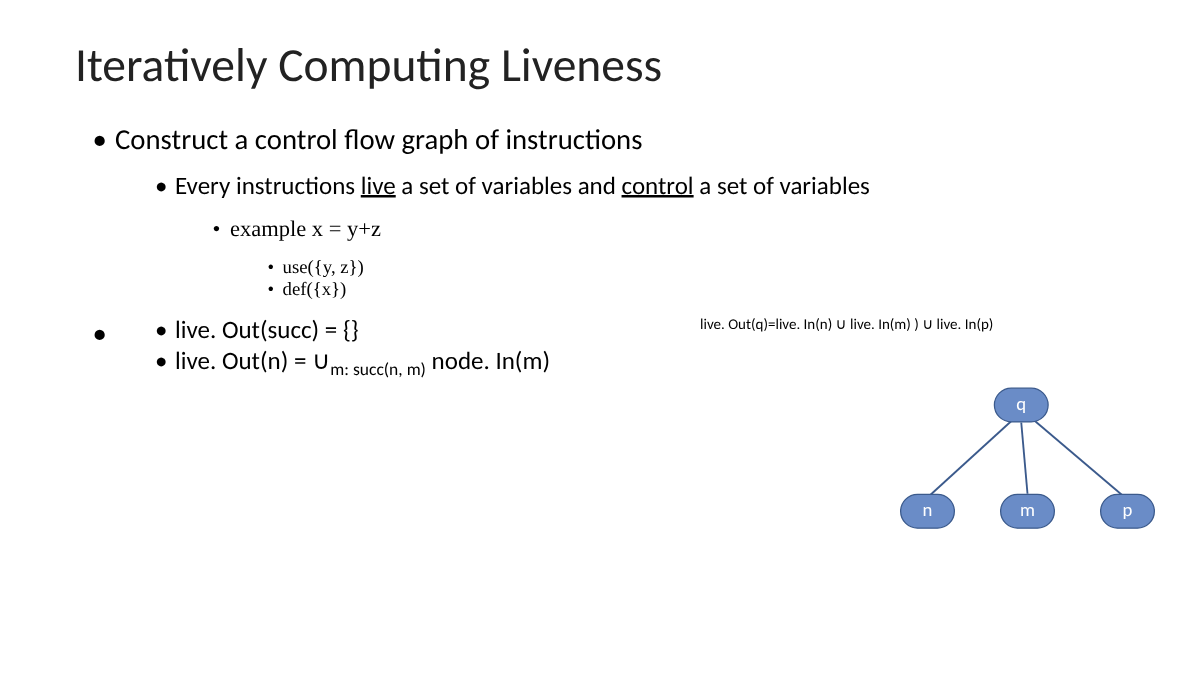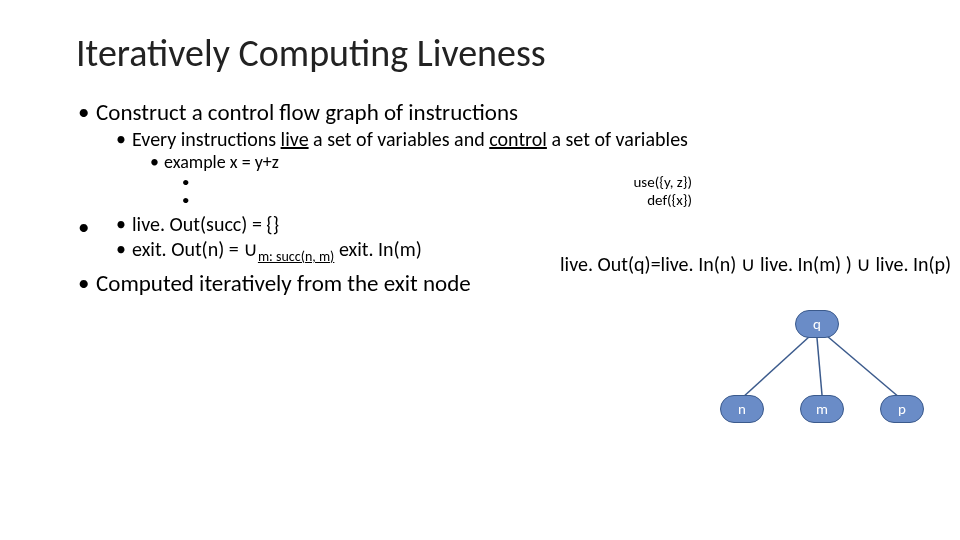--- a/index.html
+++ b/index.html
@@ -9,31 +9,31 @@
     height: 540px;
     background: #fff;
     font-family: "Calibri", "Segoe UI", sans-serif;
     color: #000;
     overflow: hidden;
   }
   .slide {
     position: relative;
     width: 960px;
     height: 540px;
-    padding: 30px 60px 0 76px;
+    padding: 30px 60px 0 60px;
     box-sizing: border-box;
   }
   .title {
     font-size: 38px;
     font-weight: 400;
     color: #222;
     margin: 0 0 22px 0;
     font-family: "Calibri Light", "Calibri", sans-serif;
   }
-  ul { list-style: none; margin: 0; padding: 0; }
+  ul { list-style: none; margin: 12px; padding: 0; }
 
   .lvl1 > li {
     font-size: 23px;
     margin: 4px 0 4px 20px;
     position: relative;
   }
   .lvl1 > li::before {
     content: "•";
     position: absolute;
     left: -18px;
@@ -50,50 +50,50 @@
     content: "•";
     position: absolute;
     left: -16px;
     top: 0;
   }
 
   .lvl3 > li {
     font-size: 18px;
     margin: 1px 0 1px 32px;
     position: relative;
+    font-family: Liberation Serif, serif;
   }
   .lvl3 > li::before {
     content: "•";
     position: absolute;
     left: -14px;
     top: 0;
   }
 
   .lvl4 > li {
     font-size: 15px;
     margin: 1px 0 1px 30px;
     position: relative;
-    text-align: right;
   }
   .lvl4 > li::before {
     content: "•";
     position: absolute;
     left: -12px;
     top: 0;
   }
 
   
   .equation {
     position: absolute;
     top: 252px;
     left: 560px;
-    font-size: 20px;
+    font-size: 12px;
     white-space: nowrap;
   }
-  sub { font-size: 0.7em; text-decoration: underline; }
+  sub { font-size: 0.7em; }
 
   
   .graph {
     position: absolute;
     top: 310px;
     left: 680px;
     width: 280px;
     height: 160px;
   }
   .graph svg {
@@ -145,28 +145,25 @@
             </li>
           </ul>
         </li>
       </ul>
     </li>
 
     <li>
       <ul class="lvl2">
         <li><span>live. Out(succ) = {}</span></li>
         <li>
-          <span>exit. Out(n) = ∪</span><sub>m: succ(n, m)</sub><span> exit. In(m)</span>
+          <span>live. Out(n) = ∪</span><sub>m: succ(n, m)</sub><span> node. In(m)</span>
         </li>
       </ul>
     </li>
 
-    <li>
-      <span>Computed iteratively from the exit  node</span>
-    </li>
   </ul>
 
   <div class="equation">live. Out(q)=live. In(n) ∪ live. In(m) ) ∪ live. In(p)</div>
 
   <div class="graph">
     <svg>
       <line x1="130" y1="26" x2="62" y2="88" stroke="#3b5a8c" stroke-width="1.5"></line>
       <line x1="137" y1="28" x2="142" y2="85" stroke="#3b5a8c" stroke-width="1.5"></line>
       <line x1="147" y1="26" x2="220" y2="88" stroke="#3b5a8c" stroke-width="1.5"></line>
     </svg>

